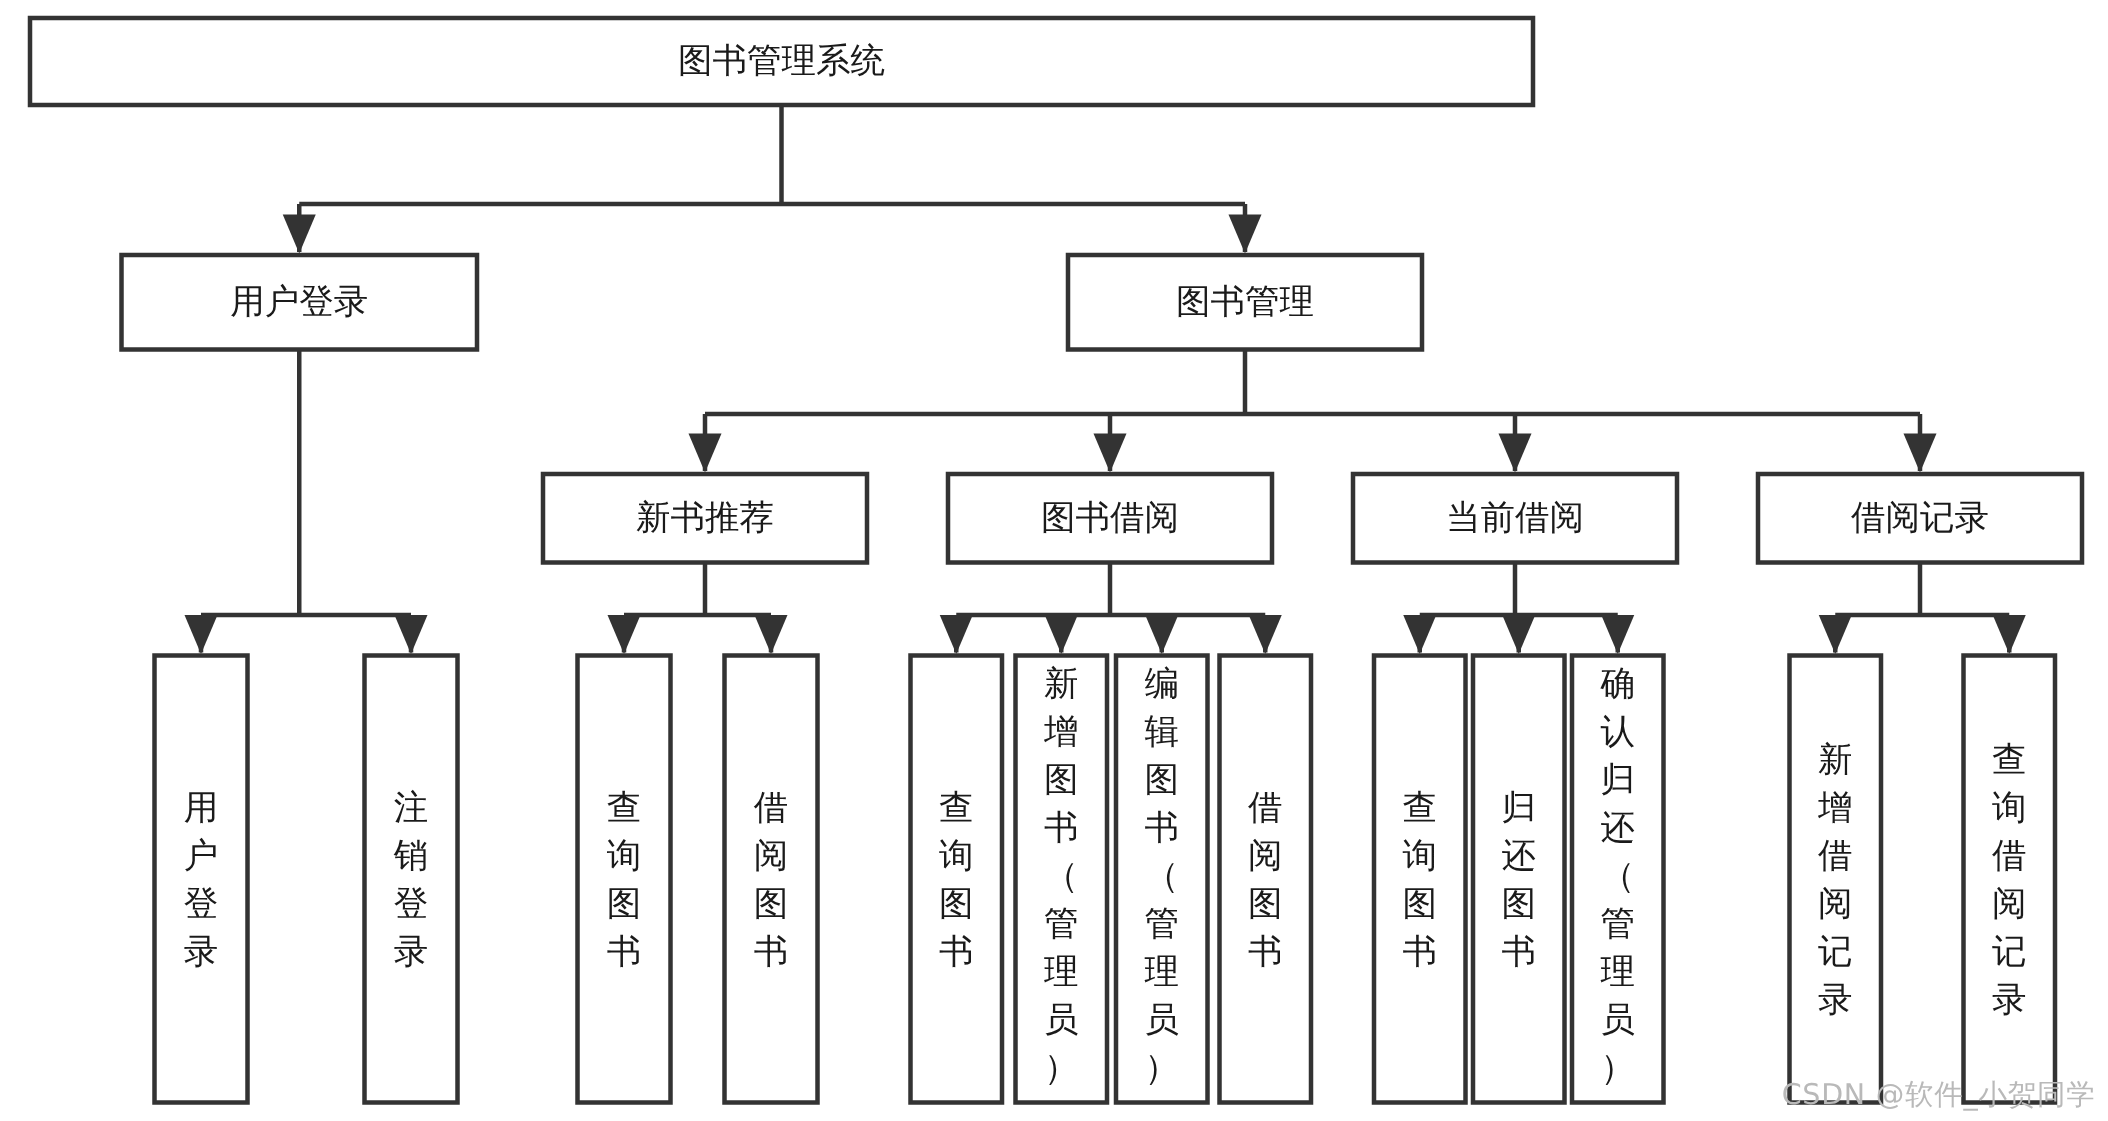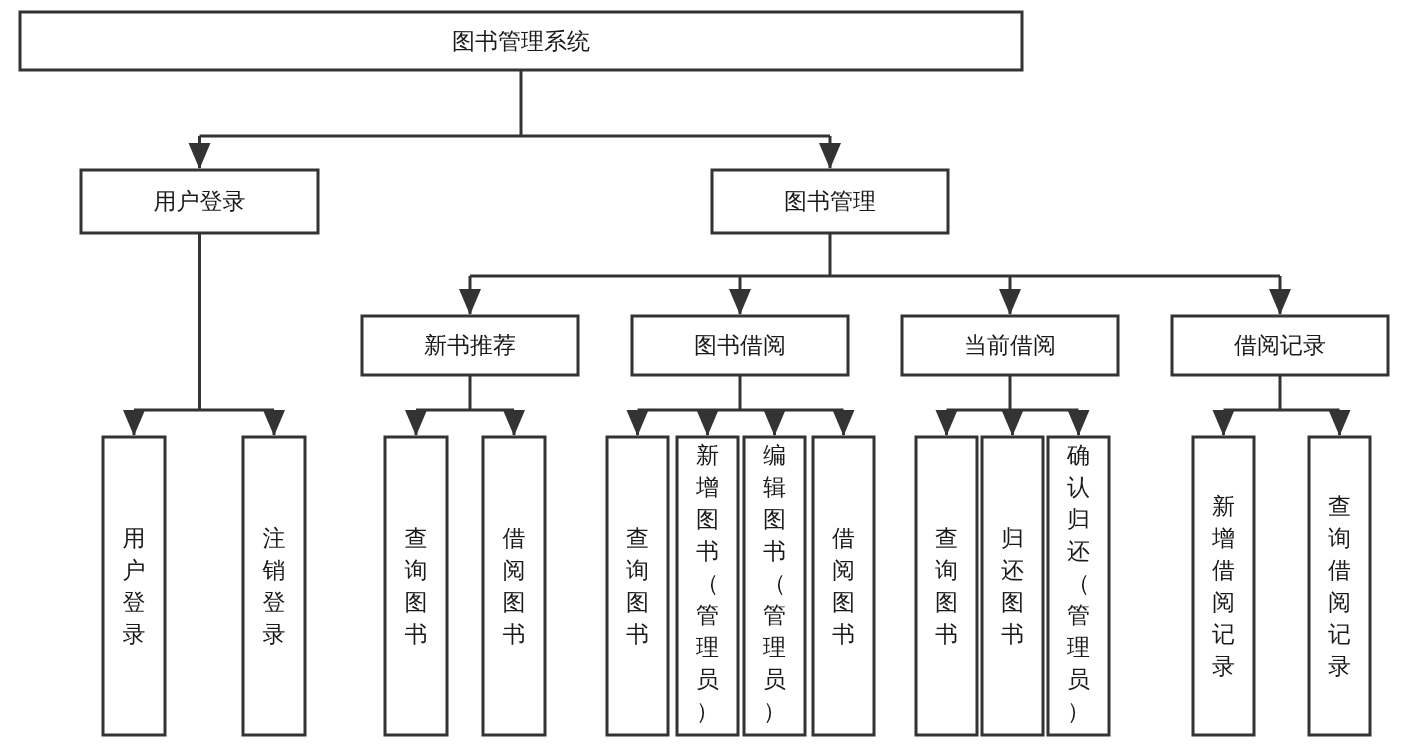--- a/index.html
+++ b/index.html
@@ -208,14 +208,15 @@
           <rect x="1193" y="437" width="61" height="298" class="node-box"></rect>
           <text x="1223.5" class="node-label-v"><tspan x="1223.5" y="514">新</tspan><tspan x="1223.5" y="546">增</tspan><tspan x="1223.5" y="578">借</tspan><tspan x="1223.5" y="610">阅</tspan><tspan x="1223.5" y="642">记</tspan><tspan x="1223.5" y="674">录</tspan></text>
         </g>
         <g>
           <rect x="1309" y="437" width="61" height="298" class="node-box"></rect>
           <text x="1339.5" class="node-label-v"><tspan x="1339.5" y="514">查</tspan><tspan x="1339.5" y="546">询</tspan><tspan x="1339.5" y="578">借</tspan><tspan x="1339.5" y="610">阅</tspan><tspan x="1339.5" y="642">记</tspan><tspan x="1339.5" y="674">录</tspan></text>
         </g>
       </g>
   </svg>
 
+  <div class="watermark">CSDN @软件_小贺同学</div>
 
 </div>
 
 </body></html>

